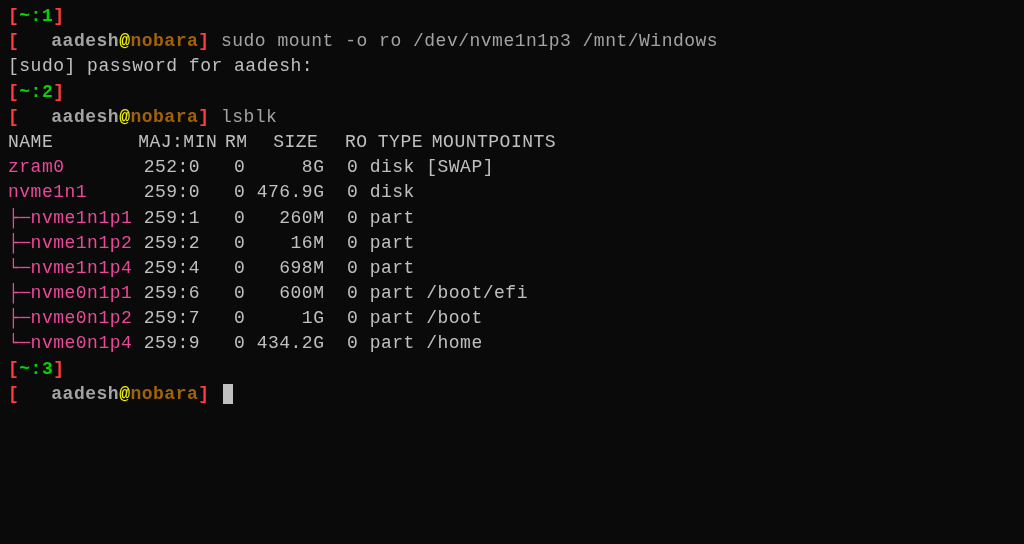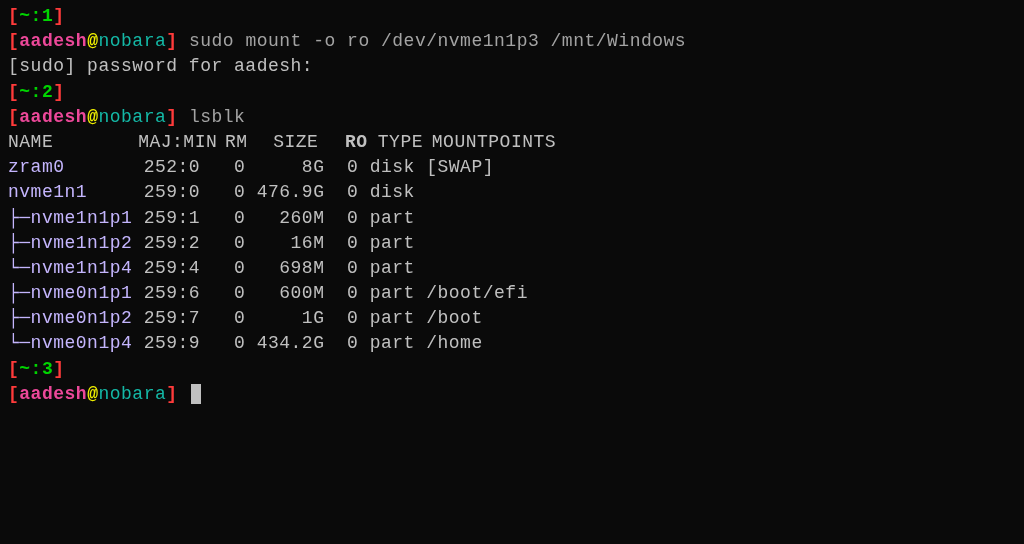--- a/index.html
+++ b/index.html
@@ -10,54 +10,54 @@
       font-size: 18px;
       line-height: 1.4;
       padding: 4px 8px;
       width: 1024px;
       height: 544px;
       overflow: hidden;
       letter-spacing: 0.5px;
     }
     .line { white-space: pre; }
     .bracket-red { color: #ff3b3b; font-weight: bold; }
-    .user-red { color: #ec4899; font-weight: bold; }
+    .user-red { color: #a3a3a3; font-weight: bold; margin-left: 32px; }
     .at-yellow { color: #f0f000; font-weight: bold; }
-    .host-cyan { color: #14b8a6; font-weight: normal; }
+    .host-cyan { color: #a16207; font-weight: bold; }
     .tilde-green { color: #00d500; font-weight: bold; }
     .white { color: #a3a3a3; }
     .gray { color: #c0c0c0; }
     .cursor {
       display: inline-block;
       width: 10px;
       height: 20px;
       background: #c0c0c0;
       vertical-align: text-bottom;
       margin-left: 2px;
     }
     .header { color: #c0c0c0; }
-    .tree-char { color: #c4b5fd; }
+    .tree-char { color: #ec4899; }
     .n  { display:inline-block; width: 11ch; } 
     .mm { display:inline-block; width: 6ch; text-align: left; } 
     .rm { display:inline-block; width: 3ch; text-align: right; } 
     .sz { display:inline-block; width: 7ch; text-align: right; } 
     .ro { display:inline-block; width: 3ch; text-align: right; } 
     .tp { display:inline-block; width: 5ch; text-align: left; } 
   </style>
 </head>
 <body>
 
 <div class="line"><span class="bracket-red">[</span><span class="tilde-green">~:1</span><span class="bracket-red">]</span></div>
 <div class="line"><span class="bracket-red">[</span><span class="user-red">aadesh</span><span class="at-yellow">@</span><span class="host-cyan">nobara</span><span class="bracket-red">]</span> <span class="white">sudo mount -o ro /dev/nvme1n1p3 /mnt/Windows</span></div>
 <div class="line gray">[sudo] password for aadesh:</div>
 
 <div class="line"><span class="bracket-red">[</span><span class="tilde-green">~:2</span><span class="bracket-red">]</span></div>
 <div class="line"><span class="bracket-red">[</span><span class="user-red">aadesh</span><span class="at-yellow">@</span><span class="host-cyan">nobara</span><span class="bracket-red">]</span> <span class="white">lsblk</span></div>
 
-<div class="line header"><span class="n">NAME</span> <span class="mm" style="width:7ch;">MAJ:MIN</span> <span class="rm" style="width:2ch;text-align:right;">RM</span> <span class="sz" style="text-align:center;">SIZE</span> <span class="ro" style="width:2ch;text-align:left;font-weight:bold;">RO</span> <span class="tp">TYPE</span><span>MOUNTPOINTS</span></div>
+<div class="line header"><span class="n">NAME</span> <span class="mm" style="width:7ch;">MAJ:MIN</span> <span class="rm" style="width:2ch;text-align:right;">RM</span> <span class="sz" style="text-align:center;">SIZE</span> <span class="ro" style="width:2ch;text-align:left;">RO</span> <span class="tp">TYPE</span><span>MOUNTPOINTS</span></div>
 
 <div id="lsblk-rows">
     <div class="line gray"><span class="tree-char">zram0      </span> <span>252:0 </span><span>  0</span><span>     8G</span><span>  0</span> <span>disk </span><span>[SWAP]</span></div>
     <div class="line gray"><span class="tree-char">nvme1n1    </span> <span>259:0 </span><span>  0</span><span> 476.9G</span><span>  0</span> <span>disk </span><span></span></div>
     <div class="line gray"><span class="tree-char">├─nvme1n1p1</span> <span>259:1 </span><span>  0</span><span>   260M</span><span>  0</span> <span>part </span><span></span></div>
     <div class="line gray"><span class="tree-char">├─nvme1n1p2</span> <span>259:2 </span><span>  0</span><span>    16M</span><span>  0</span> <span>part </span><span></span></div>
     <div class="line gray"><span class="tree-char">└─nvme1n1p4</span> <span>259:4 </span><span>  0</span><span>   698M</span><span>  0</span> <span>part </span><span></span></div>
     <div class="line gray"><span class="tree-char">├─nvme0n1p1</span> <span>259:6 </span><span>  0</span><span>   600M</span><span>  0</span> <span>part </span><span>/boot/efi</span></div>
     <div class="line gray"><span class="tree-char">├─nvme0n1p2</span> <span>259:7 </span><span>  0</span><span>     1G</span><span>  0</span> <span>part </span><span>/boot</span></div>
     <div class="line gray"><span class="tree-char">└─nvme0n1p4</span> <span>259:9 </span><span>  0</span><span> 434.2G</span><span>  0</span> <span>part </span><span>/home</span></div>

